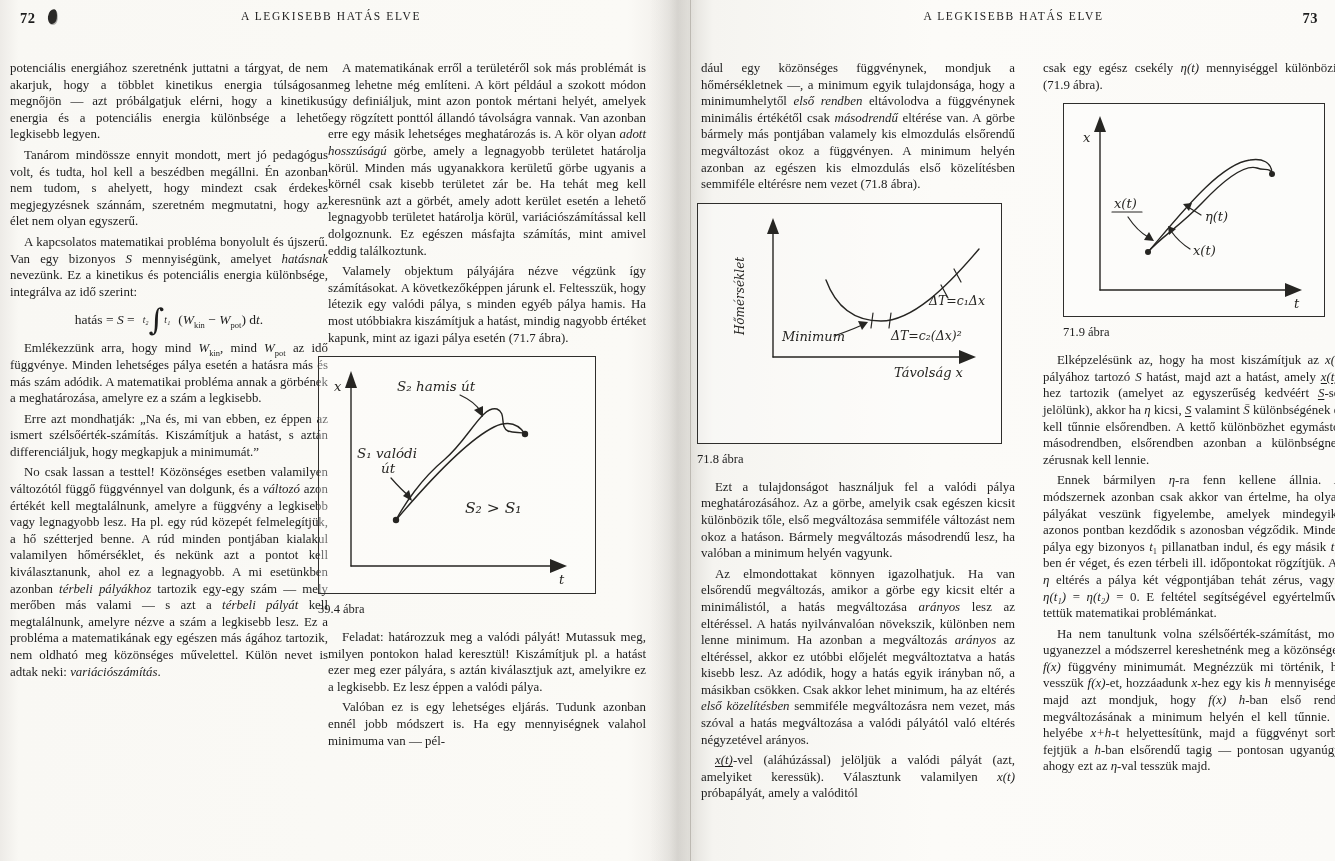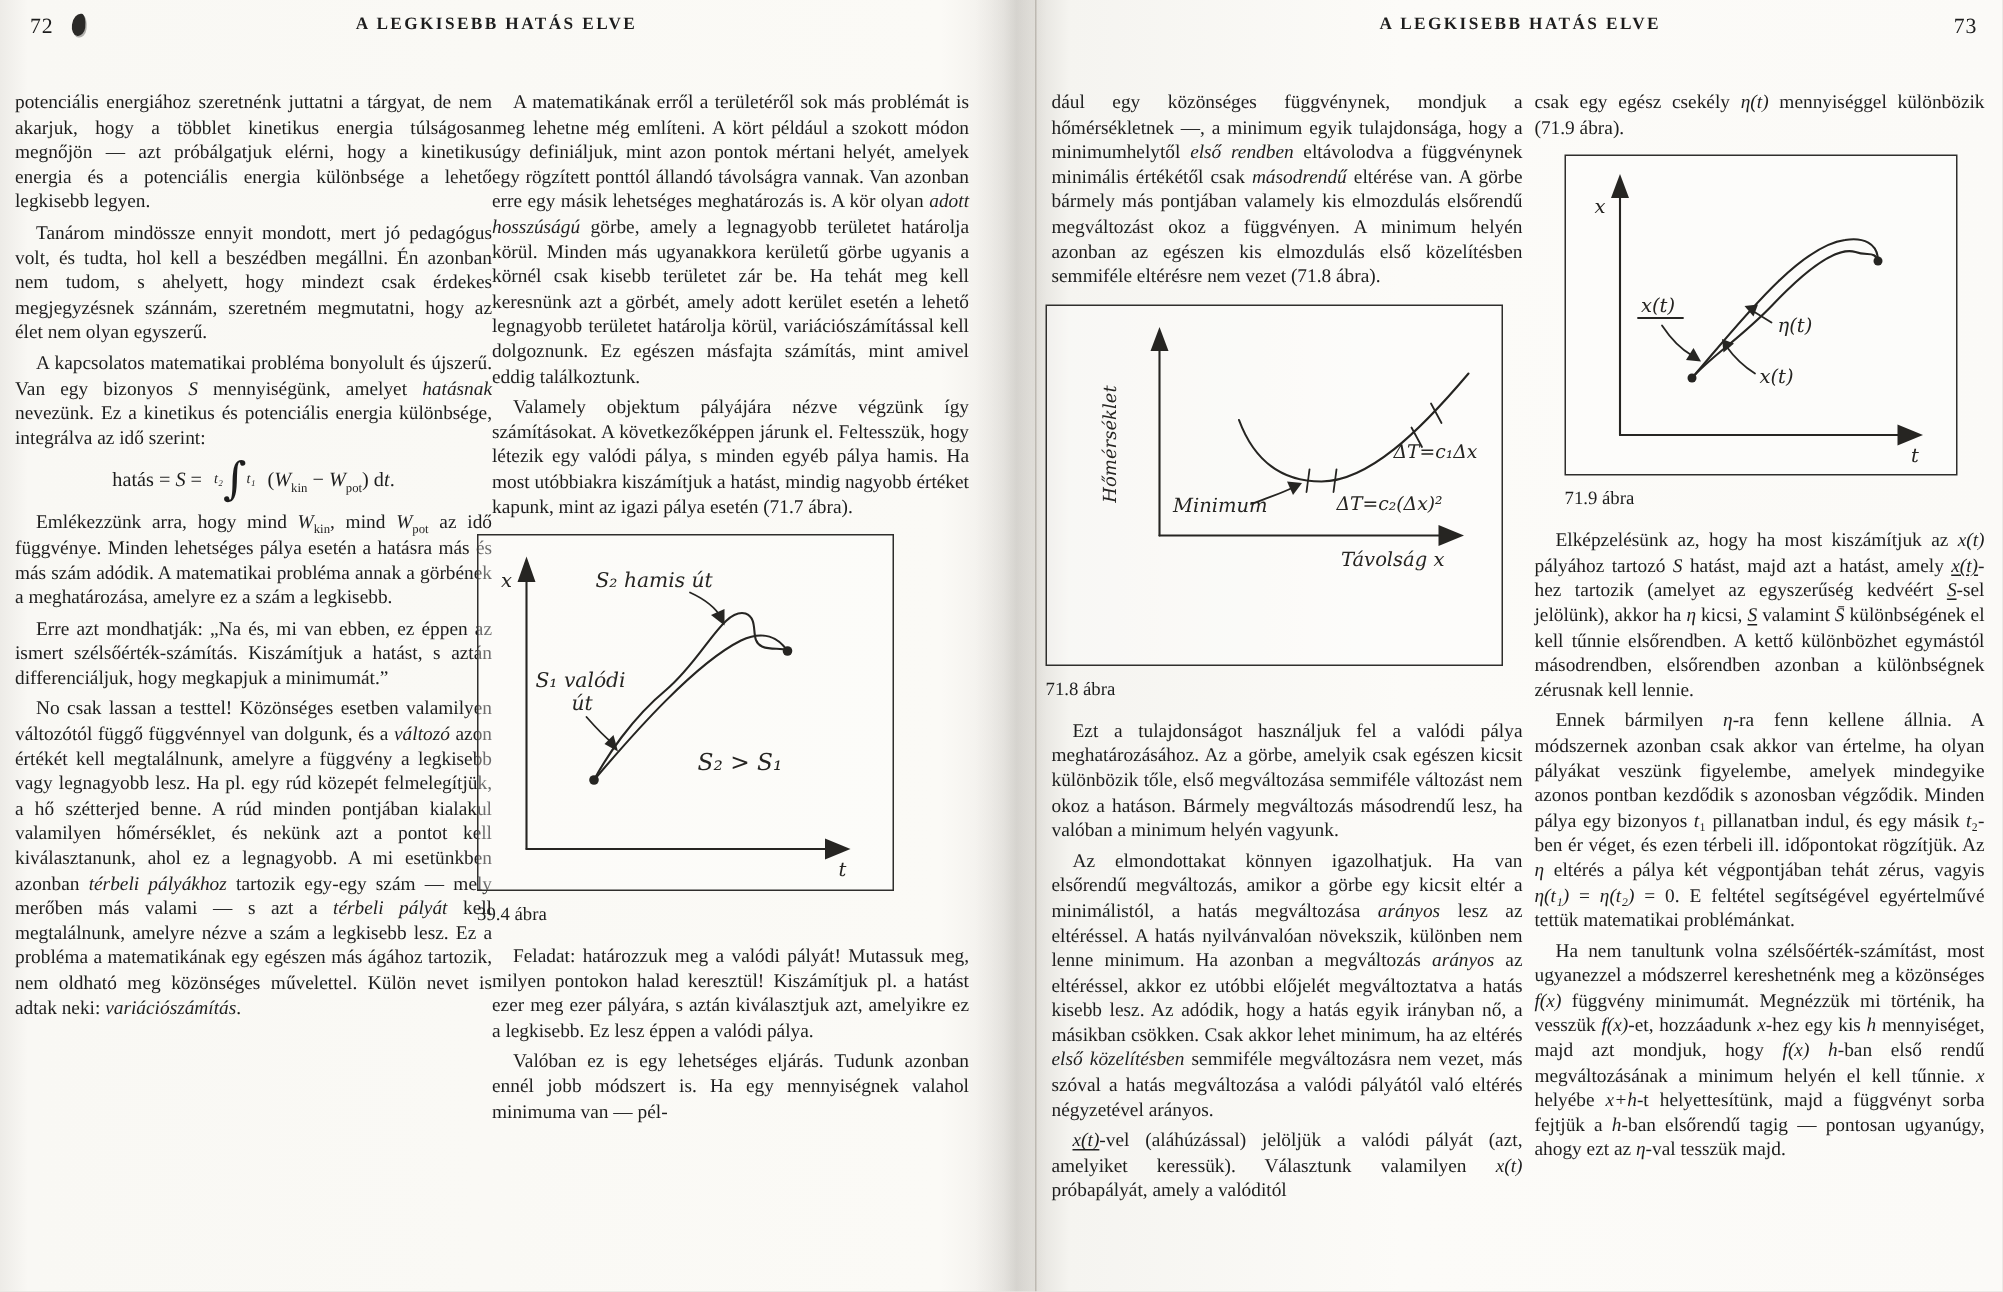--- a/index.html
+++ b/index.html
@@ -9,30 +9,30 @@
     font-family:"Liberation Serif",serif;color:#1d1d1d;
   }
   .scan{position:relative;width:1335px;height:861px;
     background:linear-gradient(90deg,#edebe7 0,#f9f8f4 1.4%,#fbfaf6 47%,#f2f0ec 49.4%,#e3e1dc 51.6%,#f5f4f0 53.4%,#fcfbf8 70%,#fbfaf7 100%);}
   .gutter{position:absolute;left:650px;top:0;width:48px;height:861px;pointer-events:none;
     background:linear-gradient(90deg,rgba(60,55,48,0) 0,rgba(60,55,48,.05) 40%,rgba(60,55,48,.11) 58%,rgba(60,55,48,.03) 78%,rgba(60,55,48,0) 100%);}
   .page{position:absolute;top:0;height:861px}
   .page-left{left:0;width:662px}
   .page-right{left:690px;width:645px;border-left:1px solid rgba(125,118,106,.35)}
   .pagehead{position:relative;height:34px;padding-top:10px}
-  .pagenum{position:absolute;top:10px;font-weight:400;font-size:14.5px;letter-spacing:.5px}
+  .pagenum{position:absolute;top:10px;font-weight:700;font-size:14.5px;letter-spacing:.5px}
   .pagenum-left{left:20px}
   .pagenum-right{right:18px}
   .inkmark{position:absolute;left:48px;top:9px;width:9px;height:15px;background:#2b2a28;
     border-radius:62% 40% 52% 48%/55% 60% 42% 48%;transform:rotate(7deg);
     box-shadow:1px 1px 0 rgba(43,42,40,.35)}
-  .runtitle{text-align:center;font-size:11.5px;font-weight:700;letter-spacing:1.6px}
+  .runtitle{text-align:center;font-size:11.5px;font-weight:400;letter-spacing:1.6px}
   .cols{display:flex;padding-top:16px}
   .page-left .cols{padding-left:10px;}
-  .page-right .cols{padding-left:10px;gap:8px}
+  .page-right .cols{padding-left:10px;gap:28px}
   .col{flex:none}
   .col-l1,.col-l2{width:318px}
   .col-r1{width:314px}
   .col-r2{width:300px}
   p.para{margin:0 0 4px 0;font-size:12.9px;line-height:16.6px;text-align:justify}
   p.indent{text-indent:14px}
   sub{font-size:8.5px;line-height:0}
   .u{text-decoration:underline;text-underline-offset:2px}
   .formula{display:flex;align-items:center;justify-content:center;gap:7px;
     margin:8px 0 8px 0;font-size:13.5px}

